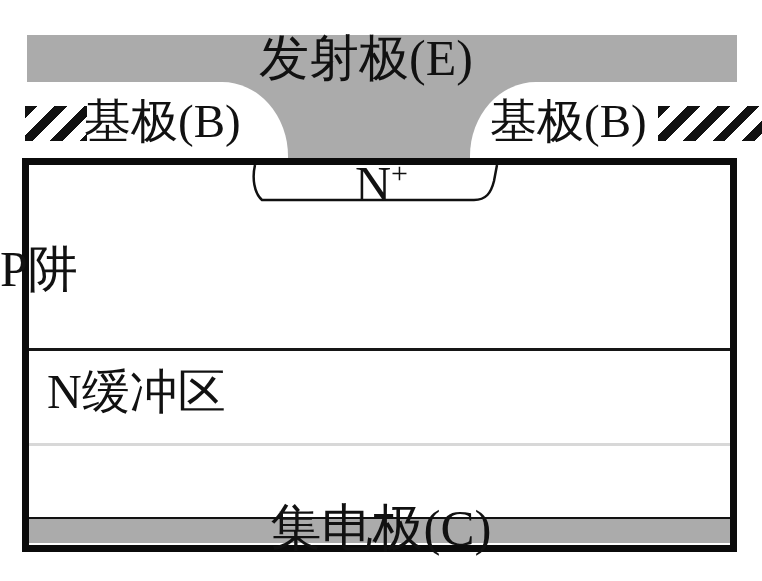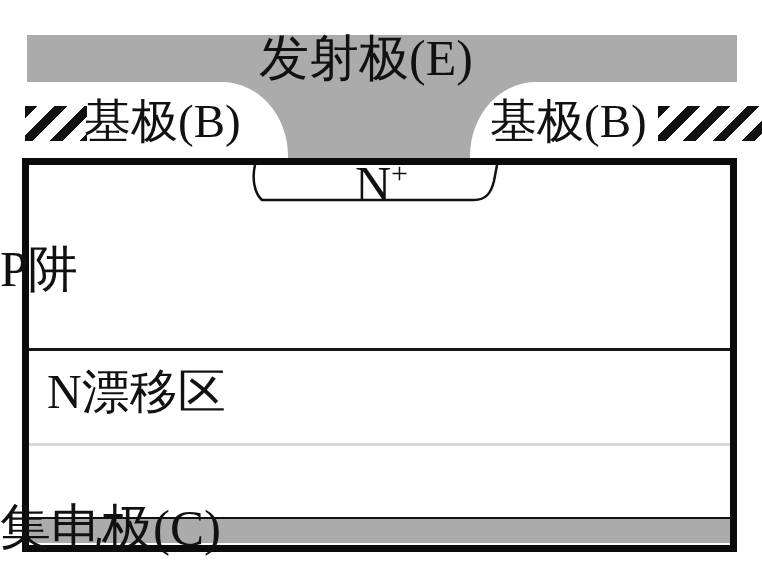--- a/index.html
+++ b/index.html
@@ -40,21 +40,21 @@
   .nplus-label sup{font-size:30px;vertical-align:18px;}
   
   .pwell-label{left:0;top:243px;width:740px;text-align:left;font-size:50px;z-index:2;}
   
   .drift-line{left:29px;top:348px;width:701px;height:3px;background:#161616;z-index:2;}
   .ndrift-label{left:47px;top:367px;font-size:48px;z-index:2;}
   .buffer-line{left:29px;top:443px;width:701px;height:3px;background:#d8d8d8;z-index:2;}
   .nbuffer-label{left:47px;top:457px;font-size:48px;z-index:2;}
   
   .collector-bar{left:29px;top:517px;width:701px;height:26px;background:#ababab;border-top:2px solid #111111;box-sizing:border-box;z-index:1;}
-  .collector-label{left:0;top:502px;width:762px;font-size:51px;z-index:4;}
+  .collector-label{left:0;top:502px;width:762px;text-align:center;font-size:51px;z-index:4;}
 </style>
 </head>
 <body>
 
 <div class="canvas">
 
   <div class="abs electrode-gray"></div>
   <div class="abs notch-left"></div>
   <div class="abs notch-right"></div>
   <div class="abs lbl emitter-label">发射极(E)</div>
@@ -69,20 +69,20 @@
   <svg class="abs nplus-svg" viewBox="0 0 270 44">
     <path d="M15,0 C12,13 14,28 22,35 L234,35 C246,35 251,28 254,16 L257,0" fill="#ffffff" stroke="#111111" stroke-width="2.5"></path>
   </svg>
   <div class="abs lbl nplus-label">
     <span>N</span><sup>+</sup>
   </div>
 
   <div class="abs lbl pwell-label">P阱</div>
 
   <div class="abs drift-line"></div>
-  <div class="abs lbl ndrift-label">N漂移区</div>
+  <div class="abs lbl ndrift-label">N缓冲区</div>
 
   <div class="abs buffer-line"></div>
 
   <div class="abs collector-bar"></div>
   <div class="abs lbl collector-label">集电极(C)</div>
 
 </div>
 
 </body></html>

